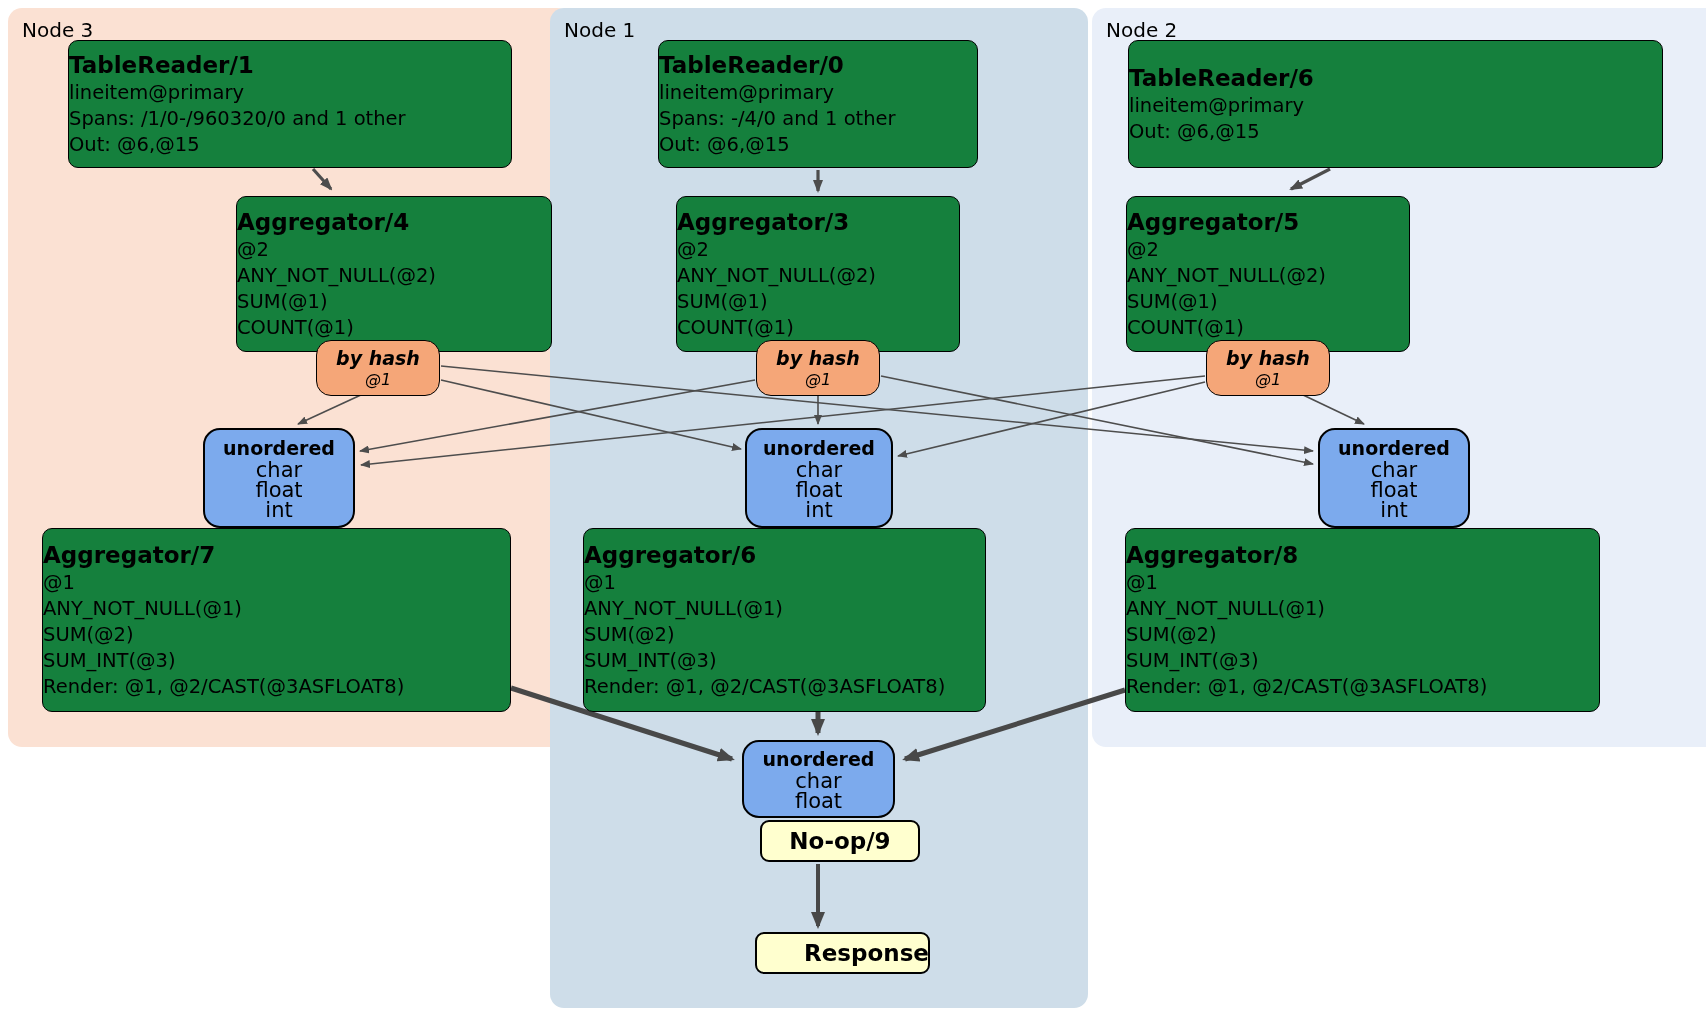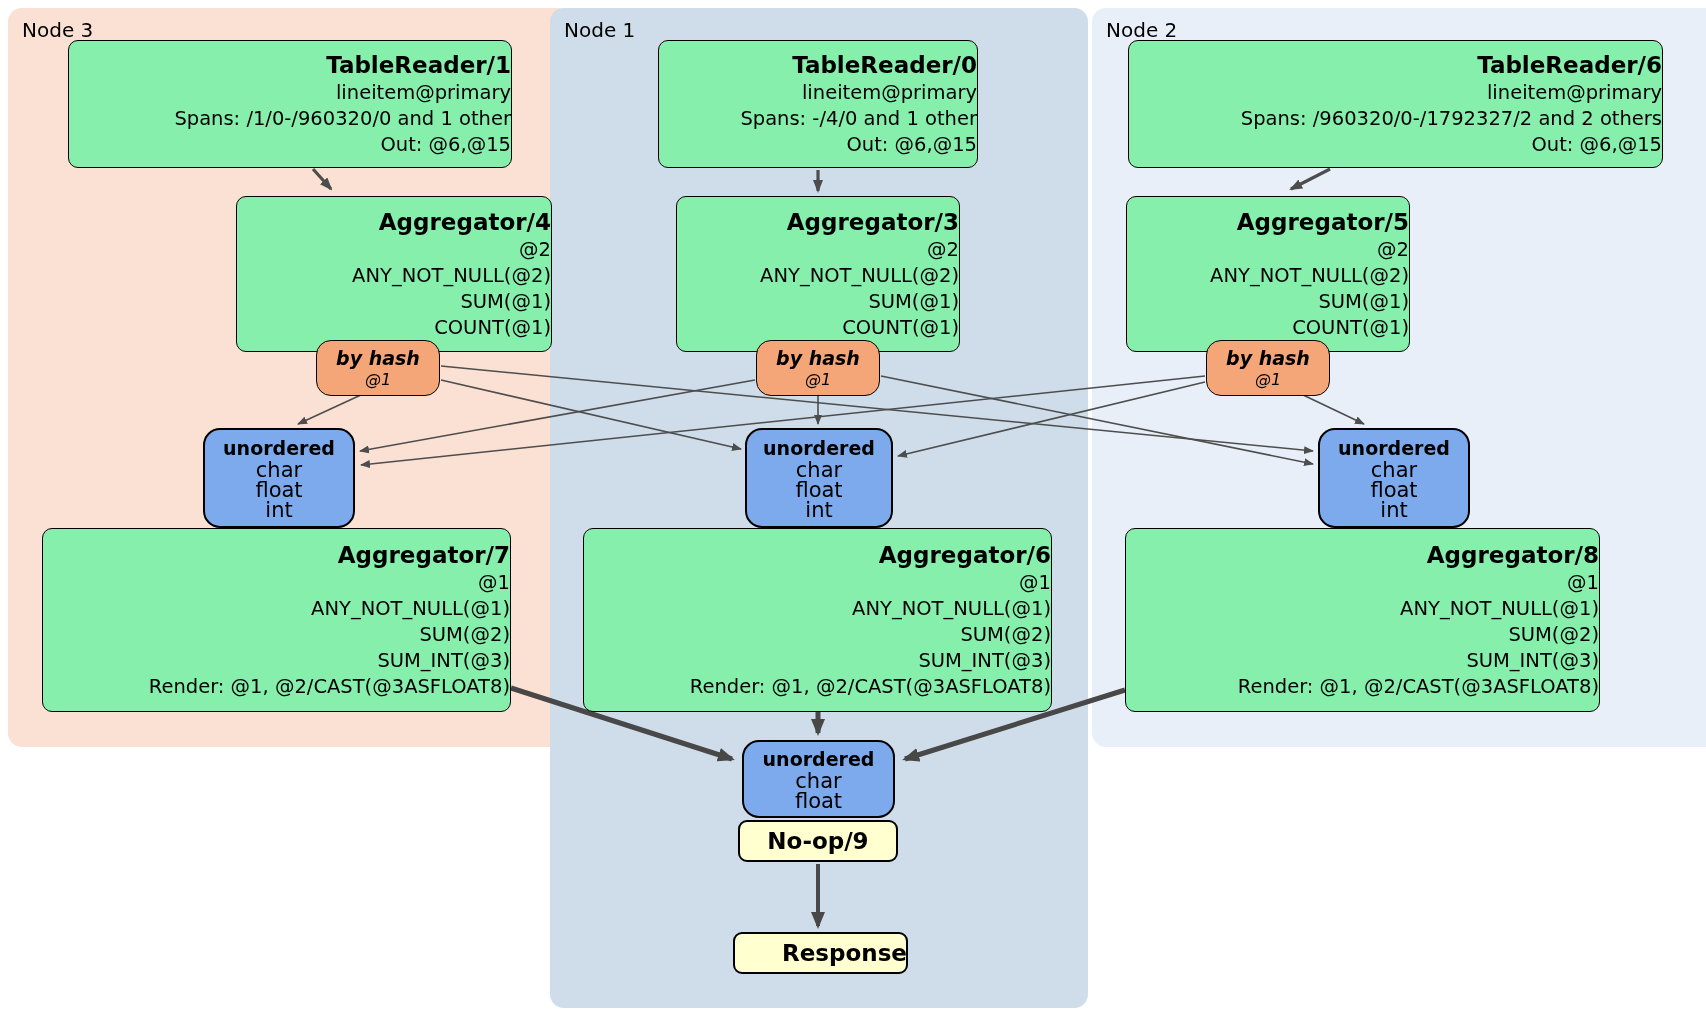--- a/index.html
+++ b/index.html
@@ -11,22 +11,22 @@
   .panel-label{position:absolute;top:10px;left:14px;font-size:20px;color:#000;}
 
   
   svg.edges{position:absolute;left:0;top:0;width:1706px;height:1016px;pointer-events:none;}
   .e-thin{stroke:#4d4d4d;stroke-width:1.6px;fill:none;}
   .e-med{stroke:#4d4d4d;stroke-width:3.2px;fill:none;}
   .e-thick{stroke:#484848;stroke-width:5px;fill:none;}
   .e-resp{stroke:#484848;stroke-width:4px;fill:none;}
 
   
-  .proc{position:absolute;background:#86efac;border:1.8px solid #000;border-radius:10px;
-        display:flex;flex-direction:column;justify-content:center;align-items:flex-end;
+  .proc{position:absolute;background:#15803d;border:1.8px solid #000;border-radius:10px;
+        display:flex;flex-direction:column;justify-content:center;align-items:flex-start;
         text-align:center;box-sizing:border-box;}
   .proc .title{font-weight:bold;font-size:23px;line-height:30px;white-space:nowrap;}
   .proc .line{font-size:19.5px;line-height:26px;white-space:nowrap;}
 
   
   .router{position:absolute;background:#f5a678;border:1.8px solid #000;border-radius:15px;
           display:flex;flex-direction:column;justify-content:center;align-items:center;
           text-align:center;box-sizing:border-box;font-style:italic;}
   .router .rtitle{font-weight:bold;font-size:19px;line-height:23px;white-space:nowrap;}
   .router .rline{font-size:16px;line-height:20px;white-space:nowrap;}
@@ -34,21 +34,21 @@
   
   .sync{position:absolute;background:#7caaed;border:2px solid #000;border-radius:17px;
         display:flex;flex-direction:column;justify-content:center;align-items:center;
         text-align:center;box-sizing:border-box;}
   .sync .stitle{font-weight:bold;font-size:19px;line-height:24px;white-space:nowrap;}
   .sync .sline{font-size:21px;line-height:20px;white-space:nowrap;}
 
   
   .mini{position:absolute;background:#ffffcf;border:2px solid #000;border-radius:9px;
         display:flex;justify-content:center;align-items:center;text-align:center;
-        font-weight:bold;font-size:23px;box-sizing:border-box;white-space:nowrap;}
+        font-weight:bold;font-size:23px;box-sizing:border-box;white-space:nowrap;margin-left:22px;}
 </style>
 </head>
 <body>
 
 <div class="canvas">
 
   <div class="panel" style="left:8px;top:8px;width:539px;height:739px;background:#fbe1d3;padding-left:24px;">
     <span class="panel-label">Node 3</span>
   </div>
   <div class="panel" style="left:550px;top:8px;width:538px;height:1000px;background:#cedde9;">
@@ -148,21 +148,21 @@
     <div class="rline">@1</div>
   </div>
 
   <div class="sync" style="left:745px;top:428px;width:148px;height:100px;">
     <div class="stitle">unordered</div>
     <div class="sline">char</div>
     <div class="sline">float</div>
     <div class="sline">int</div>
   </div>
 
-  <div class="proc" style="left:583px;top:528px;width:469px;height:184px;">
+  <div class="proc" style="left:583px;top:528px;width:403px;height:184px;">
     <div class="title">Aggregator/6</div>
     <div class="line">@1</div>
     <div class="line">ANY_NOT_NULL(@1)</div>
     <div class="line">SUM(@2)</div>
     <div class="line">SUM_INT(@3)</div>
     <div class="line">Render: @1, @2/CAST(@3ASFLOAT8)</div>
   </div>
 
   <div class="sync" style="left:742px;top:740px;width:153px;height:78px;">
     <div class="stitle">unordered</div>
@@ -174,21 +174,20 @@
     <span>No-op/9</span>
   </div>
 
   <div class="mini" style="left:733px;top:932px;width:175px;height:42px;padding-left:48px;">
     <span>Response</span>
   </div>
 
   <div class="proc" style="left:1128px;top:40px;width:535px;height:128px;">
     <div class="title">TableReader/6</div>
     <div class="line">lineitem@primary</div>
-    <div class="line">Spans: /960320/0-/1792327/2 and 2 others</div>
     <div class="line">Out: @6,@15</div>
   </div>
 
   <div class="proc" style="left:1126px;top:196px;width:284px;height:156px;">
     <div class="title">Aggregator/5</div>
     <div class="line">@2</div>
     <div class="line">ANY_NOT_NULL(@2)</div>
     <div class="line">SUM(@1)</div>
     <div class="line">COUNT(@1)</div>
   </div>

